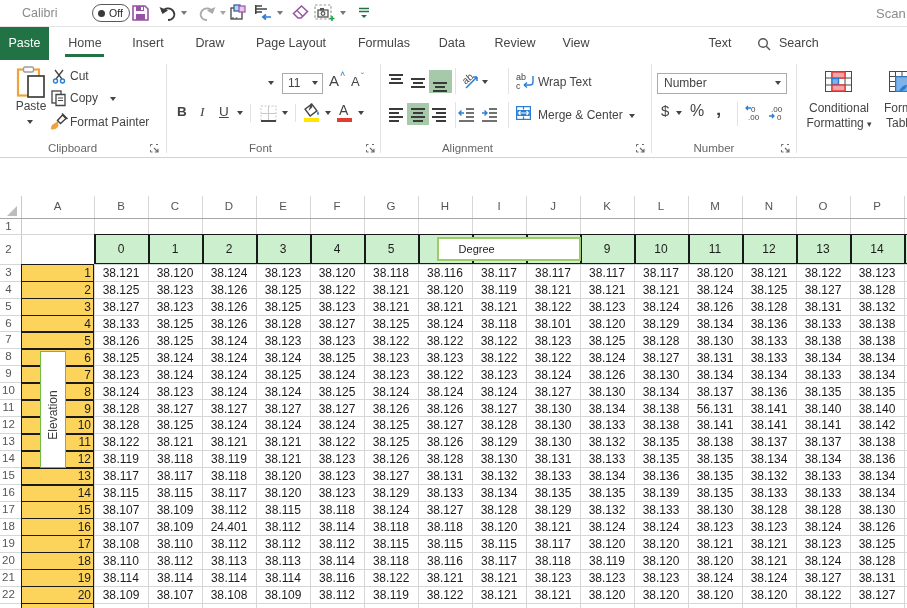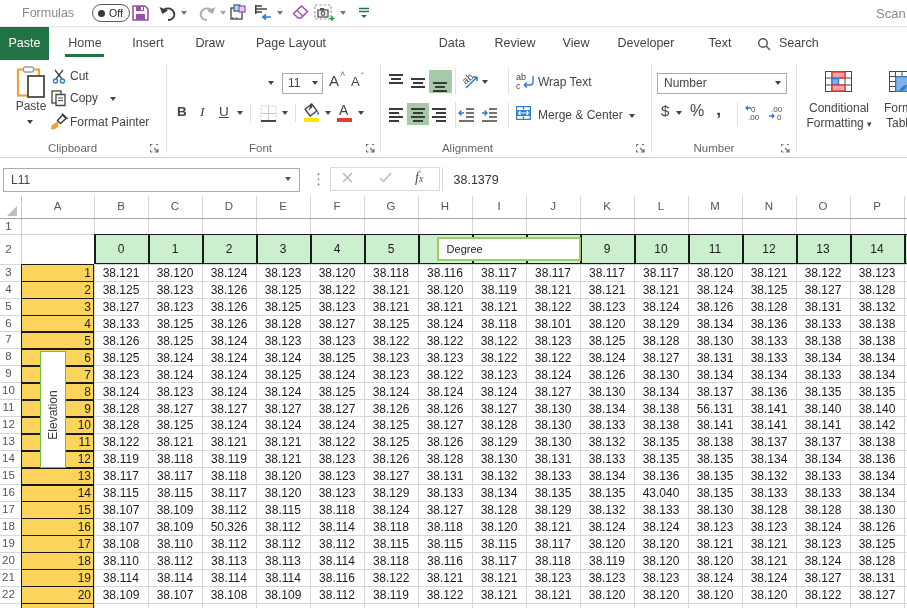--- a/index.html
+++ b/index.html
@@ -12,21 +12,21 @@
 .vl{position:absolute;background:#d6d6d6;width:1px}
 .colhdr{position:absolute;font-size:11.5px;color:#555;text-align:center}
 .rowhdr{position:absolute;font-size:11.5px;color:#555;text-align:right}
 .cell{position:absolute;font-size:12px;color:#1c1c1c;text-align:center}
 .ddv{position:absolute;width:0;height:0;border-left:3.5px solid transparent;border-right:3.5px solid transparent;border-top:4px solid #777}
 .bar{position:absolute;background:#3a3a3a;height:2px}
 </style></head><body>
 <div id="app">
 
 <div class="abs" style="left:0;top:0;width:907px;height:27px;background:#fff">
-<span class="abs" style="left:22px;top:6px;font-size:12.5px;color:#8a8a8a">Formulas</span>
+<span class="abs" style="left:22px;top:6px;font-size:12.5px;color:#8a8a8a">Calibri</span>
 <span class="abs" style="left:92px;top:4px;width:38px;height:18px;border:1px solid #5a5a5a;border-radius:9px"></span>
 <span class="abs" style="left:98px;top:10px;width:7px;height:7px;border-radius:50%;background:#3a3a3a"></span>
 <span class="abs" style="left:109px;top:7px;font-size:10.5px;color:#262626">Off</span>
 <span class="abs" style="left:876px;top:6px;font-size:13px;color:#8a8a8a;white-space:nowrap">Scan Im</span>
 <svg class="abs" style="left:132px;top:4px" width="17" height="18" viewBox="0 0 17 18">
 <path d="M1 2 h12 l3 3 v11 h-15 z" fill="none" stroke="#9653a4" stroke-width="1.6"></path>
 <rect x="4" y="2" width="8" height="5" fill="#9653a4"></rect>
 <rect x="9" y="3" width="2" height="3" fill="#fff"></rect>
 <rect x="4" y="10" width="9" height="6" fill="#9653a4"></rect>
       </svg>
@@ -70,24 +70,24 @@
       </svg>
 <span class="abs" style="left:0;top:25.5px;width:907px;height:1px;background:#e4e4e4"></span>
 </div>
 <div class="abs" style="left:0;top:27px;width:907px;height:33px;background:#fff">
 <div class="abs" style="left:0;top:0;width:49px;height:33px;background:#217346;color:#fff;font-size:12.5px;text-align:center;line-height:33px">Paste</div>
 <div class="abs" style="left:65px;top:26.5px;width:39px;height:3px;background:#217346"></div>
 <div class="tab" style="left:62px;width:46px;color:#4a4a4a;">Home</div>
 <div class="tab" style="left:125px;width:46px;">Insert</div>
 <div class="tab" style="left:188px;width:44px;">Draw</div>
 <div class="tab" style="left:247px;width:88px;">Page Layout</div>
+<div class="tab" style="left:349px;width:70px;">Formulas</div>
 <div class="tab" style="left:431px;width:42px;">Data</div>
 <div class="tab" style="left:486px;width:58px;">Review</div>
 <div class="tab" style="left:555px;width:42px;">View</div>
-<div class="tab" style="left:606px;width:80px;">Developer</div>
 <div class="tab" style="left:699px;width:42px;">Text</div>
 <svg class="abs" style="left:757px;top:10px" width="14" height="14" viewBox="0 0 14 14">
 <circle cx="6" cy="6" r="4.3" fill="none" stroke="#555" stroke-width="1.4"></circle>
 <path d="M9.3 9.3 L13 13" stroke="#555" stroke-width="1.4"></path>
       </svg>
 <div class="tab" style="left:779px;width:50px;text-align:left">Search</div>
 </div>
 <div class="abs" style="left:0;top:60px;width:907px;height:98px;background:#fff;border-bottom:1px solid #d2d2d2">
 <div class="gsep" style="left:166px"></div>
 <div class="gsep" style="left:380px"></div>
@@ -248,35 +248,20 @@
 <div class="abs" style="left:800px;top:41px;width:78px;font-size:12px;color:#444;text-align:center">Conditional</div>
 <div class="abs" style="left:800px;top:56px;width:78px;font-size:12px;color:#444;text-align:center">Formatting <span style="font-size:9px">▾</span></div>
 <svg class="abs" style="left:889px;top:10.5px" width="18" height="21" viewBox="0 0 18 21">
 <rect x="0.5" y="0.5" width="25" height="20" fill="#fdfdfd" stroke="#4a4a4a"></rect>
 <path d="M6.5 0.5 v20 M13 0.5 v20 M0.5 5.5 h25 M0.5 10.5 h25 M0.5 15.5 h25" stroke="#4a4a4a" fill="none"></path>
 <rect x="6.8" y="5.8" width="18" height="14.5" fill="#7fb3e8" stroke="#2b7cd3" stroke-width="1"></rect>
 <path d="M10 20 q4 -7 8 -6 q-1 6 -8 6" fill="#2b7cd3"></path>
       </svg>
 <div class="abs" style="left:884px;top:41px;font-size:12px;color:#444">Forma</div>
 <div class="abs" style="left:886px;top:56px;font-size:12px;color:#444">Tabl</div>
-</div>
-<div class="abs" style="left:0;top:158px;width:907px;height:38px;background:#fff">
-<div class="combo" style="left:3px;top:9.5px;width:297px;height:24px;line-height:22px;padding-left:7px;font-size:12px">L11</div>
-<span class="ddv" style="left:285px;top:19px;border-top-color:#555"></span>
-<div class="abs" style="left:311px;top:12px;color:#8a8a8a;font-size:15px">⋮</div>
-<div class="abs" style="left:330px;top:9px;width:110px;height:23.5px;border:1px solid #d9d9d9"></div>
-<div class="abs" style="left:441.5px;top:9px;width:1px;height:23.5px;background:#d9d9d9"></div>
-<svg class="abs" style="left:342px;top:14px" width="11" height="11" viewBox="0 0 11 11">
-<path d="M1 1 L10 10 M10 1 L1 10" stroke="#b9b9b9" stroke-width="1.5"></path>
-      </svg>
-<svg class="abs" style="left:379px;top:14px" width="13" height="11" viewBox="0 0 13 11">
-<path d="M1 6 L4.5 9.5 L12 1" stroke="#b9b9b9" stroke-width="1.5" fill="none"></path>
-      </svg>
-<div class="abs" style="left:415px;top:12px;font-size:14px;font-style:italic;font-family:'Liberation Serif',serif;color:#4a4a4a">f<span style="font-size:10px">x</span></div>
-<div class="abs" style="left:453.5px;top:14.5px;font-size:12.5px;color:#333">38.1379</div>
 </div>
 <div class="abs" id="grid" style="left:0;top:196px;width:907px;height:412px;background:#fff">
 <div class="vl" style="left:21px;top:0;height:412px;background:#c9c9c9"></div>
 <div class="vl" style="left:94px;top:0;height:412px"></div>
 <div class="vl" style="left:148px;top:0;height:412px"></div>
 <div class="vl" style="left:202px;top:0;height:412px"></div>
 <div class="vl" style="left:256px;top:0;height:412px"></div>
 <div class="vl" style="left:310px;top:0;height:412px"></div>
 <div class="vl" style="left:364px;top:0;height:412px"></div>
 <div class="vl" style="left:418px;top:0;height:412px"></div>
@@ -625,21 +610,21 @@
 <div class="cell" style="left:94px;top:289.3px;width:54px;height:16.95px;line-height:16.95px">38.115</div>
 <div class="cell" style="left:148px;top:289.3px;width:54px;height:16.95px;line-height:16.95px">38.115</div>
 <div class="cell" style="left:202px;top:289.3px;width:54px;height:16.95px;line-height:16.95px">38.117</div>
 <div class="cell" style="left:256px;top:289.3px;width:54px;height:16.95px;line-height:16.95px">38.120</div>
 <div class="cell" style="left:310px;top:289.3px;width:54px;height:16.95px;line-height:16.95px">38.123</div>
 <div class="cell" style="left:364px;top:289.3px;width:54px;height:16.95px;line-height:16.95px">38.129</div>
 <div class="cell" style="left:418px;top:289.3px;width:54px;height:16.95px;line-height:16.95px">38.133</div>
 <div class="cell" style="left:472px;top:289.3px;width:54px;height:16.95px;line-height:16.95px">38.134</div>
 <div class="cell" style="left:526px;top:289.3px;width:54px;height:16.95px;line-height:16.95px">38.135</div>
 <div class="cell" style="left:580px;top:289.3px;width:54px;height:16.95px;line-height:16.95px">38.135</div>
-<div class="cell" style="left:634px;top:289.3px;width:54px;height:16.95px;line-height:16.95px">43.040</div>
+<div class="cell" style="left:634px;top:289.3px;width:54px;height:16.95px;line-height:16.95px">38.139</div>
 <div class="cell" style="left:688px;top:289.3px;width:54px;height:16.95px;line-height:16.95px">38.135</div>
 <div class="cell" style="left:742px;top:289.3px;width:54px;height:16.95px;line-height:16.95px">38.133</div>
 <div class="cell" style="left:796px;top:289.3px;width:54px;height:16.95px;line-height:16.95px">38.133</div>
 <div class="cell" style="left:850px;top:289.3px;width:54px;height:16.95px;line-height:16.95px">38.134</div>
 <div class="cell" style="left:94px;top:306.2px;width:54px;height:16.95px;line-height:16.95px">38.107</div>
 <div class="cell" style="left:148px;top:306.2px;width:54px;height:16.95px;line-height:16.95px">38.109</div>
 <div class="cell" style="left:202px;top:306.2px;width:54px;height:16.95px;line-height:16.95px">38.112</div>
 <div class="cell" style="left:256px;top:306.2px;width:54px;height:16.95px;line-height:16.95px">38.115</div>
 <div class="cell" style="left:310px;top:306.2px;width:54px;height:16.95px;line-height:16.95px">38.118</div>
 <div class="cell" style="left:364px;top:306.2px;width:54px;height:16.95px;line-height:16.95px">38.124</div>
@@ -647,21 +632,21 @@
 <div class="cell" style="left:472px;top:306.2px;width:54px;height:16.95px;line-height:16.95px">38.128</div>
 <div class="cell" style="left:526px;top:306.2px;width:54px;height:16.95px;line-height:16.95px">38.129</div>
 <div class="cell" style="left:580px;top:306.2px;width:54px;height:16.95px;line-height:16.95px">38.132</div>
 <div class="cell" style="left:634px;top:306.2px;width:54px;height:16.95px;line-height:16.95px">38.133</div>
 <div class="cell" style="left:688px;top:306.2px;width:54px;height:16.95px;line-height:16.95px">38.130</div>
 <div class="cell" style="left:742px;top:306.2px;width:54px;height:16.95px;line-height:16.95px">38.128</div>
 <div class="cell" style="left:796px;top:306.2px;width:54px;height:16.95px;line-height:16.95px">38.128</div>
 <div class="cell" style="left:850px;top:306.2px;width:54px;height:16.95px;line-height:16.95px">38.130</div>
 <div class="cell" style="left:94px;top:323.2px;width:54px;height:16.95px;line-height:16.95px">38.107</div>
 <div class="cell" style="left:148px;top:323.2px;width:54px;height:16.95px;line-height:16.95px">38.109</div>
-<div class="cell" style="left:202px;top:323.2px;width:54px;height:16.95px;line-height:16.95px">50.326</div>
+<div class="cell" style="left:202px;top:323.2px;width:54px;height:16.95px;line-height:16.95px">24.401</div>
 <div class="cell" style="left:256px;top:323.2px;width:54px;height:16.95px;line-height:16.95px">38.112</div>
 <div class="cell" style="left:310px;top:323.2px;width:54px;height:16.95px;line-height:16.95px">38.114</div>
 <div class="cell" style="left:364px;top:323.2px;width:54px;height:16.95px;line-height:16.95px">38.118</div>
 <div class="cell" style="left:418px;top:323.2px;width:54px;height:16.95px;line-height:16.95px">38.118</div>
 <div class="cell" style="left:472px;top:323.2px;width:54px;height:16.95px;line-height:16.95px">38.120</div>
 <div class="cell" style="left:526px;top:323.2px;width:54px;height:16.95px;line-height:16.95px">38.121</div>
 <div class="cell" style="left:580px;top:323.2px;width:54px;height:16.95px;line-height:16.95px">38.124</div>
 <div class="cell" style="left:634px;top:323.2px;width:54px;height:16.95px;line-height:16.95px">38.124</div>
 <div class="cell" style="left:688px;top:323.2px;width:54px;height:16.95px;line-height:16.95px">38.123</div>
 <div class="cell" style="left:742px;top:323.2px;width:54px;height:16.95px;line-height:16.95px">38.123</div>
@@ -721,17 +706,17 @@
 <div class="cell" style="left:418px;top:391.0px;width:54px;height:16.95px;line-height:16.95px">38.122</div>
 <div class="cell" style="left:472px;top:391.0px;width:54px;height:16.95px;line-height:16.95px">38.121</div>
 <div class="cell" style="left:526px;top:391.0px;width:54px;height:16.95px;line-height:16.95px">38.121</div>
 <div class="cell" style="left:580px;top:391.0px;width:54px;height:16.95px;line-height:16.95px">38.120</div>
 <div class="cell" style="left:634px;top:391.0px;width:54px;height:16.95px;line-height:16.95px">38.120</div>
 <div class="cell" style="left:688px;top:391.0px;width:54px;height:16.95px;line-height:16.95px">38.120</div>
 <div class="cell" style="left:742px;top:391.0px;width:54px;height:16.95px;line-height:16.95px">38.120</div>
 <div class="cell" style="left:796px;top:391.0px;width:54px;height:16.95px;line-height:16.95px">38.122</div>
 <div class="cell" style="left:850px;top:391.0px;width:54px;height:16.95px;line-height:16.95px">38.127</div>
 </div>
-<div class="abs" style="left:436.6px;top:236.7px;width:144px;height:24.6px;background:#fff;border:2px solid #9ccb68;font-size:11px;color:#1c1c1c;line-height:21.5px;padding-left:8px">Degree</div>
+<div class="abs" style="left:436.6px;top:236.7px;width:144px;height:24.6px;background:#fff;border:2px solid #9ccb68;font-size:11px;color:#1c1c1c;line-height:21.5px;padding-left:20px">Degree</div>
 <div class="abs" style="left:40.4px;top:351.2px;width:25.4px;height:116.8px;background:#fff;border:1.5px solid #6fbf44"></div>
 <div class="abs" style="left:40.4px;top:351.2px;width:25.4px;height:116.8px;display:flex;align-items:center;justify-content:center">
       <span style="transform:rotate(-90deg);font-size:12px;color:#3c3c3c;white-space:nowrap;margin-top:10px">Elevation</span>
     </div>
 </div>
 </body></html>

